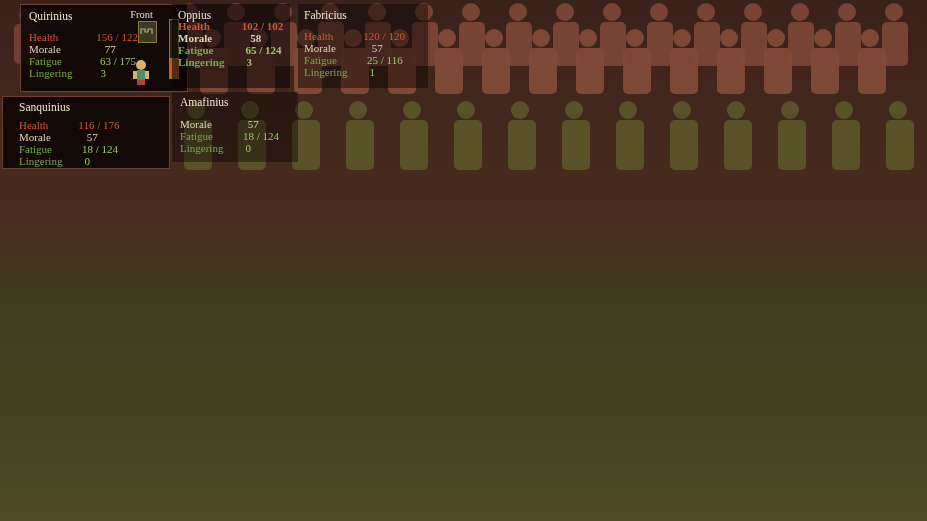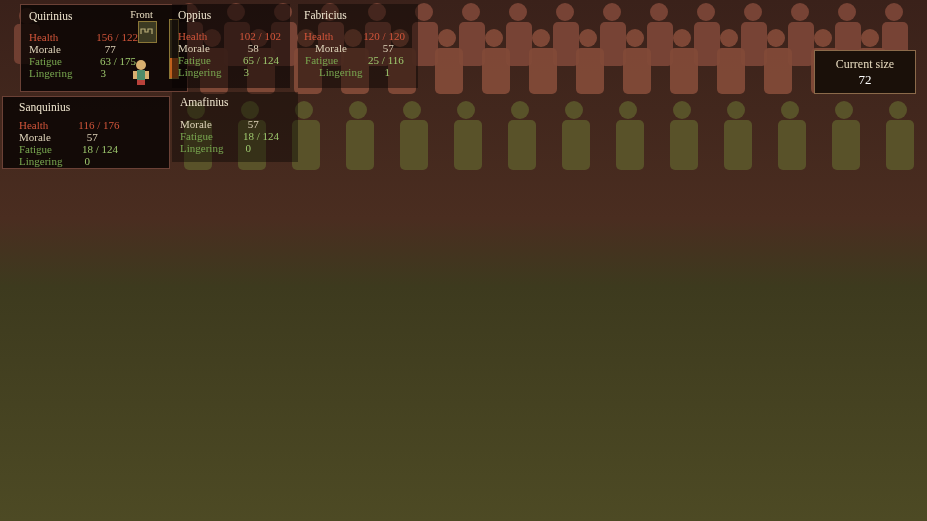--- a/index.html
+++ b/index.html
@@ -712,46 +712,42 @@
       <div style="position:absolute;left:16px;top:22px;">
         <div class="srow"><span class="lbl-health">Health</span><span class="v-health" style="margin-left:30px;">116 / 176</span></div>
         <div class="srow"><span class="lbl-morale">Morale</span><span class="v-plain" style="margin-left:36px;">57</span></div>
         <div class="srow"><span class="lbl-fatigue">Fatigue</span><span class="v-fat" style="margin-left:30px;">18 / 124</span></div>
         <div class="srow"><span class="lbl-ling">Lingering</span><span class="v-fat" style="margin-left:22px;">0</span></div>
       </div>
     </div>
 
     <div class="charcard" id="card1" style="left:172px;top:4px;width:118px;height:84px;background:rgba(8,4,3,.58);border:none;">
       <div class="cname" style="position:absolute;left:6px;top:5px;">Oppius</div>
-      <div style="position:absolute;left:6px;top:26px;">
+      <div style="position:absolute;left:6px;top:16px;font-weight:bold;">
         <div class="srow"><span class="lbl-health">Health</span><span class="v-health" style="margin-left:32px;">102 / 102</span></div>
         <div class="srow"><span class="lbl-morale">Morale</span><span class="v-plain" style="margin-left:38px;">58</span></div>
         <div class="srow"><span class="lbl-fatigue">Fatigue</span><span class="v-fat" style="margin-left:32px;">65 / 124</span></div>
         <div class="srow"><span class="lbl-ling">Lingering</span><span class="v-fat" style="margin-left:22px;">3</span></div>
       </div>
     </div>
 
-    <div class="charcard" id="card2" style="left:298px;top:4px;width:120px;height:84px;background:rgba(8,4,3,.45);border:none;text-align:center;">
+    <div class="charcard" id="card2" style="left:298px;top:4px;width:130px;height:84px;background:rgba(8,4,3,.45);border:none;">
       <div class="cname" style="position:absolute;left:6px;top:5px;">Fabricius</div>
       <div style="position:absolute;left:6px;top:26px;">
         <div class="srow"><span class="lbl-health">Health</span><span class="v-health" style="margin-left:30px;">120 / 120</span></div>
         <div class="srow"><span class="lbl-morale">Morale</span><span class="v-plain" style="margin-left:36px;">57</span></div>
         <div class="srow"><span class="lbl-fatigue">Fatigue</span><span class="v-fat" style="margin-left:30px;">25 / 116</span></div>
         <div class="srow"><span class="lbl-ling">Lingering</span><span class="v-fat" style="margin-left:22px;">1</span></div>
       </div>
     </div>
 
     <div class="charcard" id="card4" style="left:172px;top:92px;width:126px;height:70px;background:rgba(8,4,3,.42);border:none;">
       <div class="cname" style="position:absolute;left:8px;top:4px;">Amafinius</div>
       <div style="position:absolute;left:8px;top:26px;">
         <div class="srow"><span class="lbl-morale">Morale</span><span class="v-plain" style="margin-left:36px;">57</span></div>
         <div class="srow"><span class="lbl-fatigue">Fatigue</span><span class="v-fat" style="margin-left:30px;">18 / 124</span></div>
         <div class="srow"><span class="lbl-ling">Lingering</span><span class="v-fat" style="margin-left:22px;">0</span></div>
       </div>
     </div>
 
-    <div id="size-box" style="left:814px;top:50px;">
-      <div>Current size</div>
-      <div id="size-val">72</div>
-    </div>
   </div>
 
 </div>
 
 </body></html>

